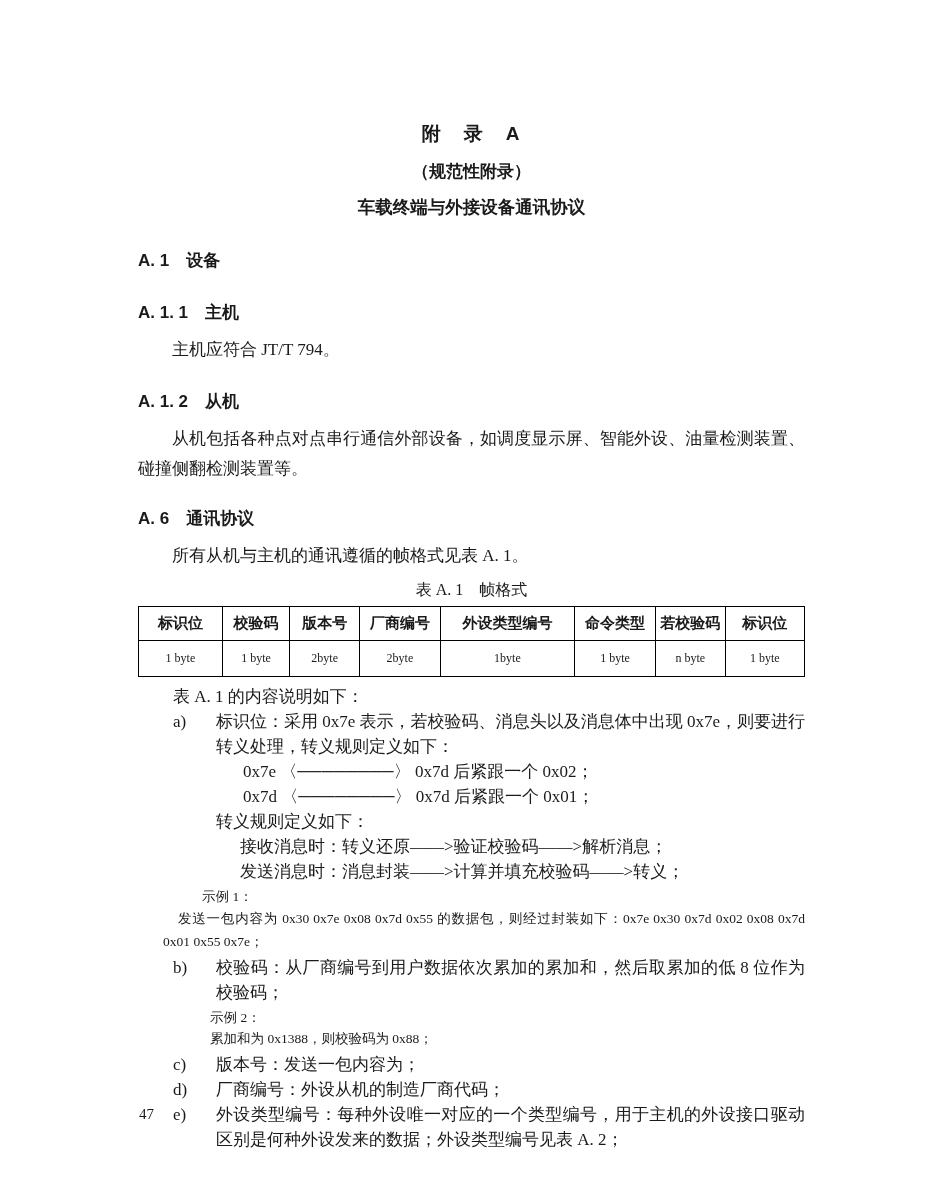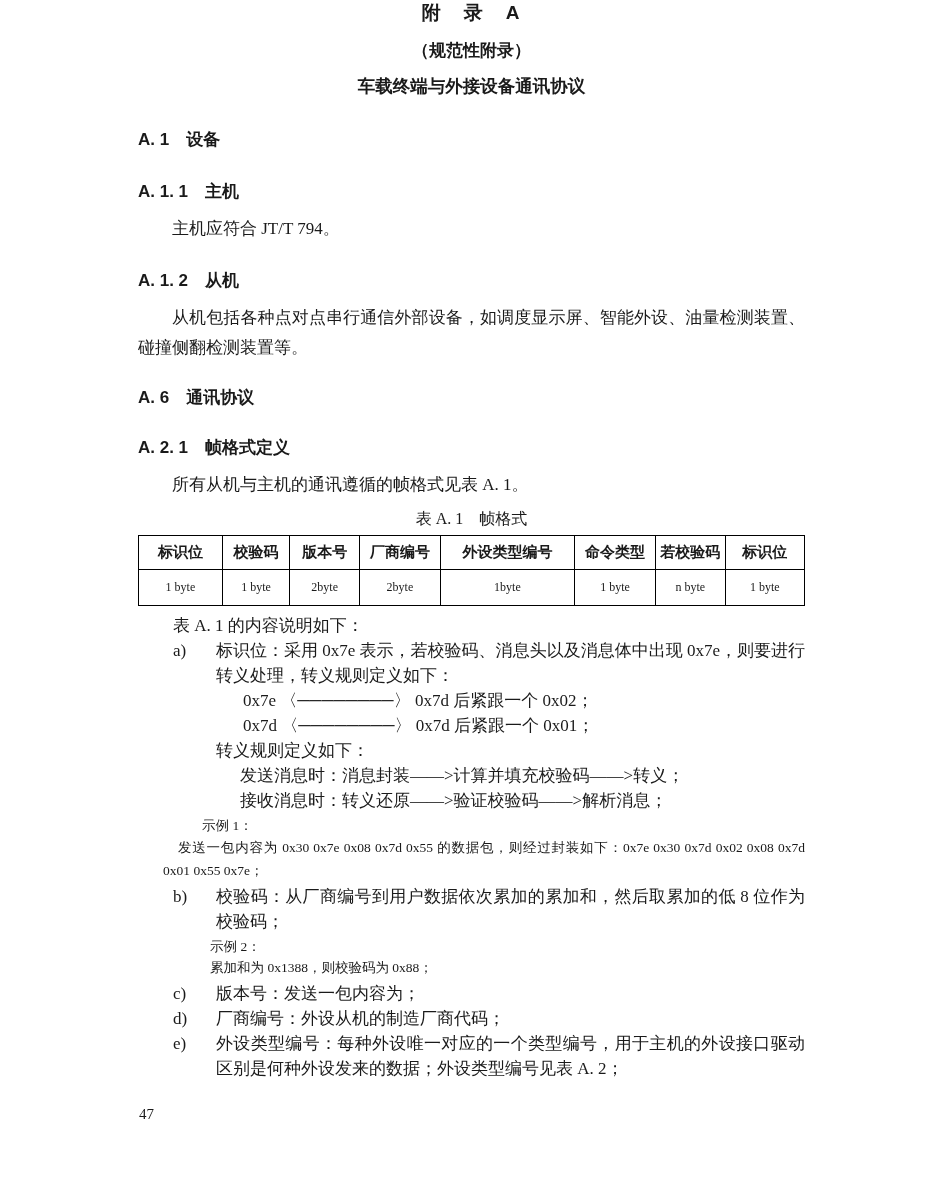--- a/index.html
+++ b/index.html
@@ -12,21 +12,21 @@
     color: #1a1a1a;
     font-family: "Liberation Serif", "DejaVu Serif", serif;
     overflow: hidden;
   }
   .content {
     position: absolute;
     left: 138px;
     top: 0;
     width: 667px;
   }
-  .title-block { text-align: center; }
+  .title-block { text-align: center; padding-top: 121px; }
   .title-appendix {
     font-family: "Liberation Sans", "DejaVu Sans", sans-serif;
     font-weight: bold;
     font-size: 19px;
     letter-spacing: 2px;
     margin-bottom: 13px;
   }
   .title-subtitle {
     font-family: "Liberation Sans", "DejaVu Sans", sans-serif;
     font-weight: bold;
@@ -117,21 +117,20 @@
     <div class="h-sec h-a1">A. 1　设备</div>
 
     <div class="h-sec h-a11">A. 1. 1　主机</div>
     <div class="para">主机应符合 JT/T 794。</div>
 
     <div class="h-sec h-a12">A. 1. 2　从机</div>
     <div class="para">从机包括各种点对点串行通信外部设备，如调度显示屏、智能外设、油量检测装置、碰撞侧翻检测装置等。</div>
 
     <div class="h-sec h-a2">A. 6　通讯协议</div>
 
-    <div class="h-sec h-a21">A. 2. 1　帧格式定义</div>
     <div class="para">所有从机与主机的通讯遵循的帧格式见表 A. 1。</div>
 
     <div class="table-caption">表 A. 1　帧格式</div>
 
     <table class="frame">
       <colgroup>
         <col style="width:12.6%">
           <col style="width:10.1%">
           <col style="width:10.5%">
           <col style="width:12.1%">
@@ -167,22 +166,22 @@
     <div class="notes">
       <div class="note-intro">表 A. 1 的内容说明如下：</div>
 
       <div class="note-item">
         <div class="note-marker">a)</div>
         <div class="note-body">
           <div>标识位：采用 0x7e 表示，若校验码、消息头以及消息体中出现 0x7e，则要进行转义处理，转义规则定义如下：</div>
           <div class="rule-line">0x7e 〈────────〉 0x7d 后紧跟一个 0x02；</div>
           <div class="rule-line">0x7d 〈────────〉 0x7d 后紧跟一个 0x01；</div>
           <div class="proc-title">转义规则定义如下：</div>
+          <div class="proc-line">接收消息时：转义还原——&gt;验证校验码——&gt;解析消息；</div>
           <div class="proc-line">发送消息时：消息封装——&gt;计算并填充校验码——&gt;转义；</div>
-          <div class="proc-line">接收消息时：转义还原——&gt;验证校验码——&gt;解析消息；</div>
           <div class="example-label">示例 1：</div>
           <div class="example-text-a">发送一包内容为 0x30 0x7e 0x08 0x7d 0x55 的数据包，则经过封装如下：0x7e 0x30 0x7d 0x02 0x08 0x7d 0x01 0x55 0x7e；</div>
         </div>
       </div>
 
       <div class="note-item">
         <div class="note-marker">b)</div>
         <div class="note-body">
           <div>校验码：从厂商编号到用户数据依次累加的累加和，然后取累加的低 8 位作为校验码；</div>
           <div class="example-label-b">示例 2：</div>

